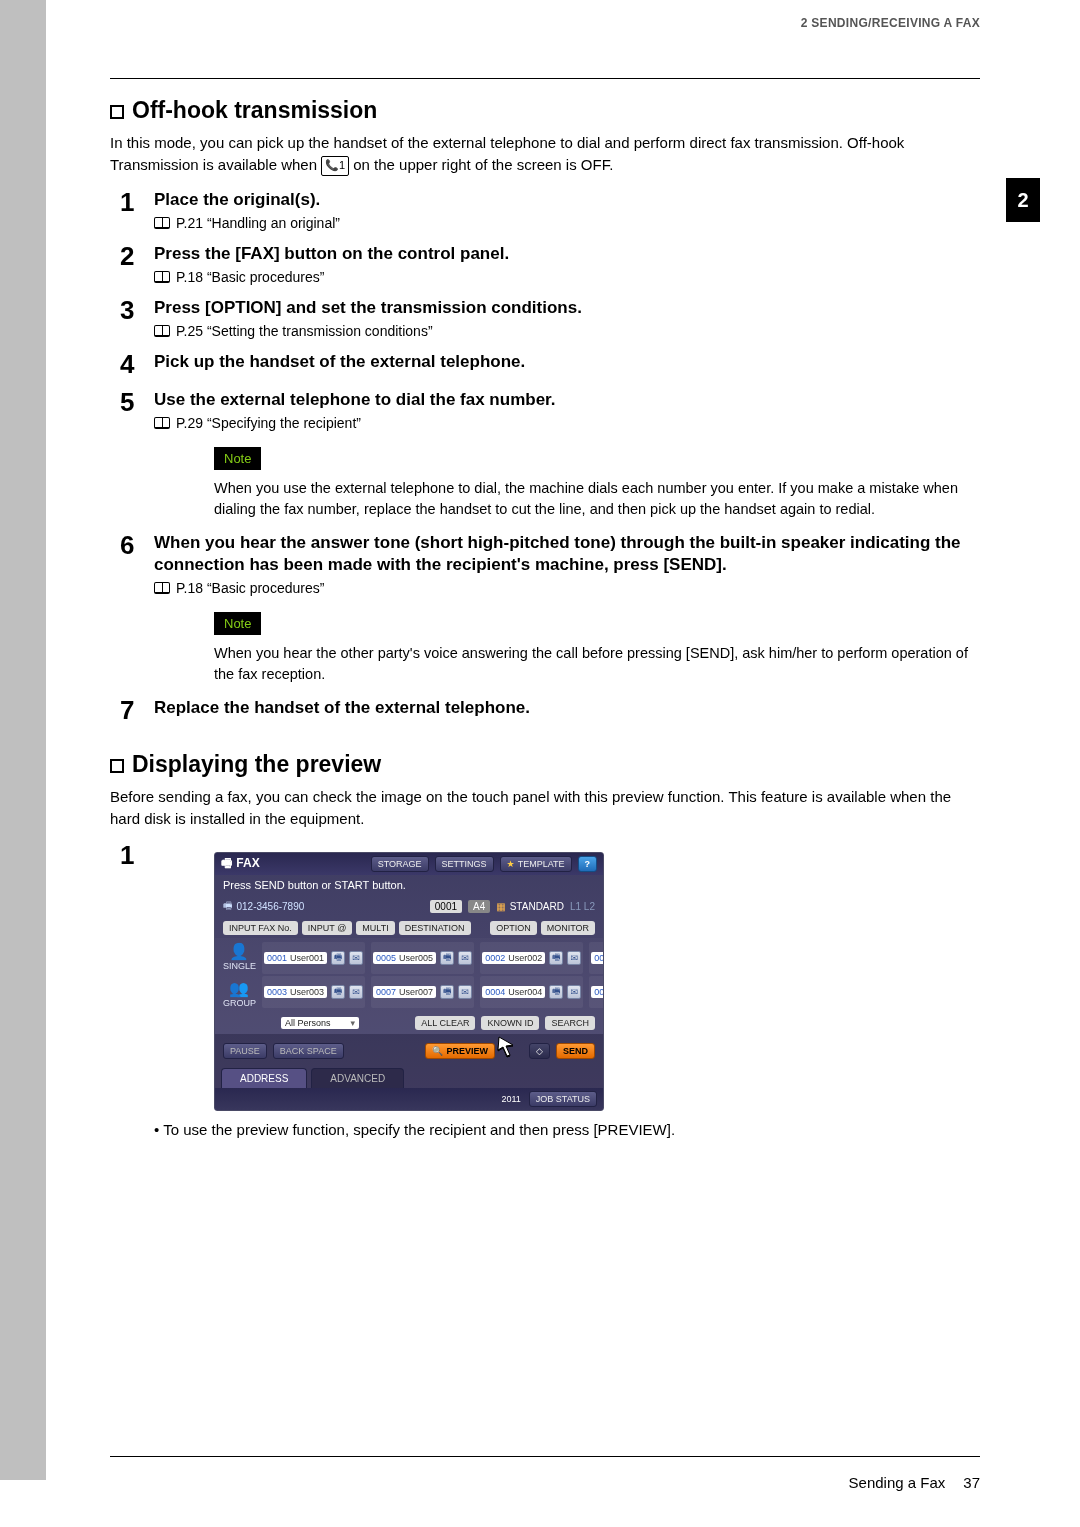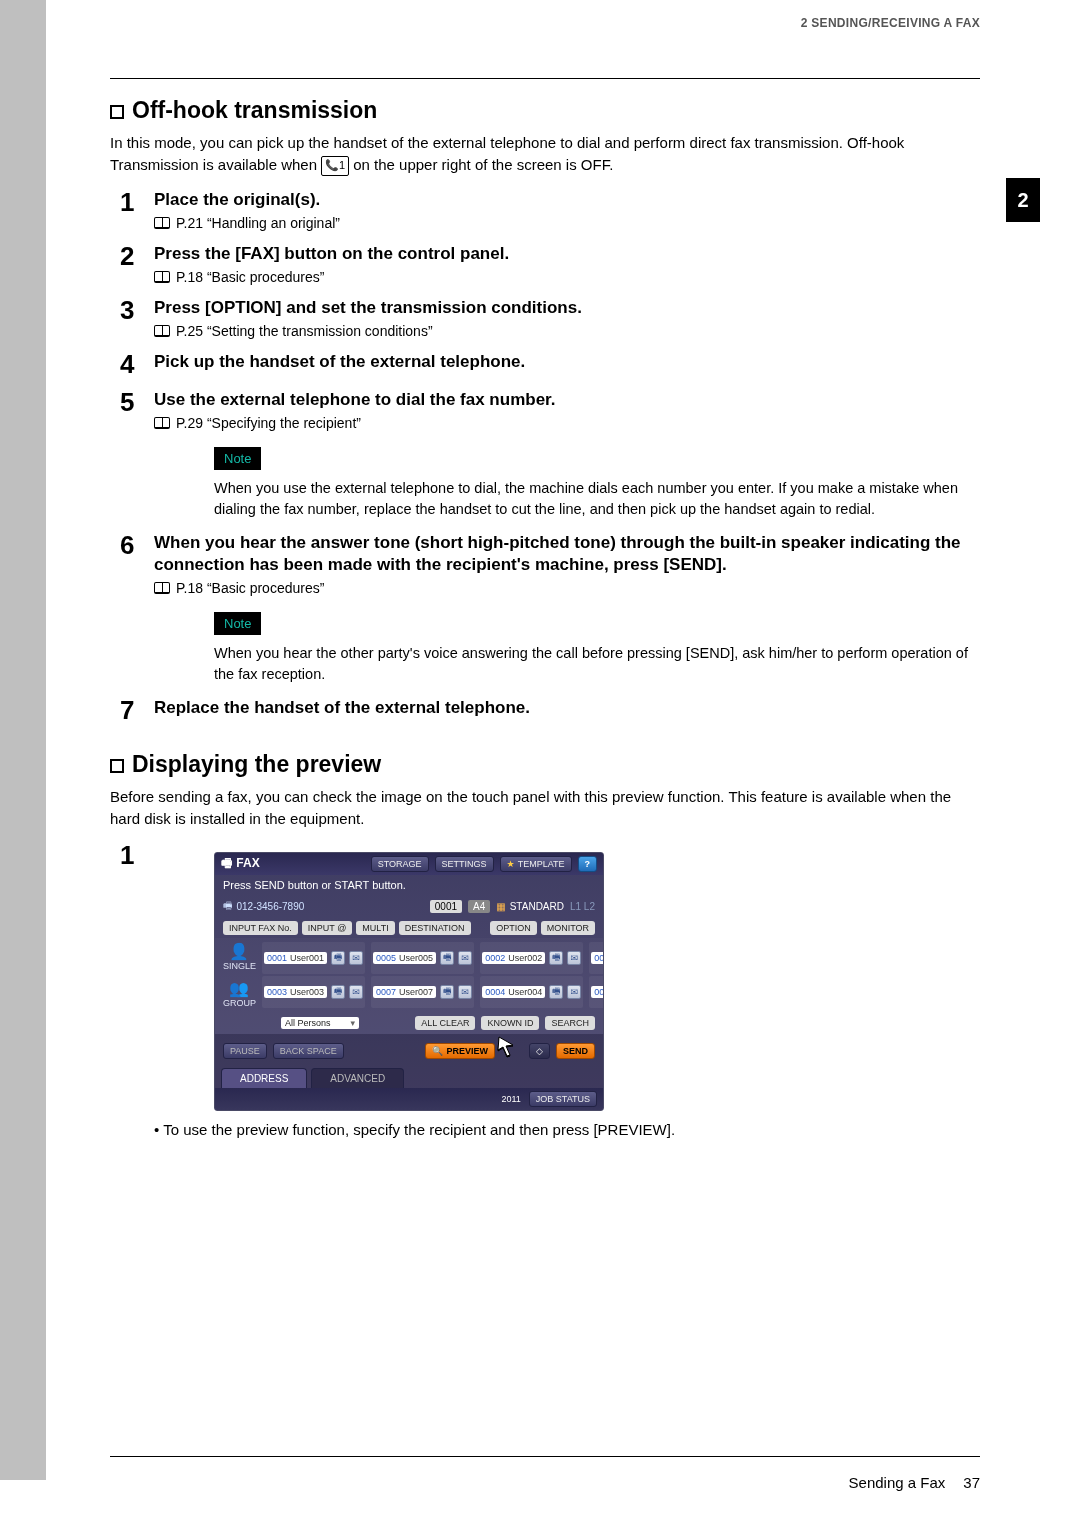--- a/index.html
+++ b/index.html
@@ -15,21 +15,21 @@
   p.body { font-size: 15px; line-height: 1.45; margin: 6px 0 10px 0; }
   .onoff-icon { display: inline-block; border: 1px solid #000; padding: 1px 3px; font-size: 11px; transform: translateY(-1px); border-radius: 2px; }
   .steps { margin-left: 10px; }
   .step { display: flex; align-items: flex-start; margin-top: 12px; }
   .step .num { font-size: 26px; font-weight: bold; width: 34px; line-height: 1; }
   .step .step-body { flex: 1; }
   .step .title { font-size: 17px; font-weight: bold; line-height: 1.3; }
   .ref { font-size: 14px; margin-top: 4px; display: flex; align-items: center; }
   .book { display: inline-block; width: 16px; height: 12px; border: 1px solid #000; border-bottom-width: 2px; margin-right: 6px; border-radius: 2px; position: relative; }
   .book::after { content: ""; position: absolute; left: 50%; top: 0; bottom: 0; width: 1px; background: #000; }
-  .note-chip { display: inline-block; background: #000; color: #14b8a6; font-size: 13px; padding: 4px 10px; margin-top: 16px; }
+  .note-chip { display: inline-block; background: #000; color: #84cc16; font-size: 13px; padding: 4px 10px; margin-top: 16px; }
   .note-text { font-size: 14.5px; line-height: 1.45; margin-top: 8px; margin-left: 0; }
   .indented { margin-left: 60px; }
   .bullet { margin: 10px 0 0 60px; font-size: 15px; }
   .bullet::before { content: "•  "; }
 
   
   .fax-wrap { margin: 10px 0 8px 60px; width: 390px; border: 1px solid #4a4a66; border-radius: 3px; overflow: hidden; font-size: 10px; color: #fff;
     background: linear-gradient(#38365c, #4b4670); }
   .fax-top { display: flex; align-items: center; background: linear-gradient(#2a2850, #3b3868); padding: 3px 6px; gap: 6px; }
   .fax-top .title { font-weight: bold; font-size: 12px; display: flex; align-items: center; gap: 4px; }

